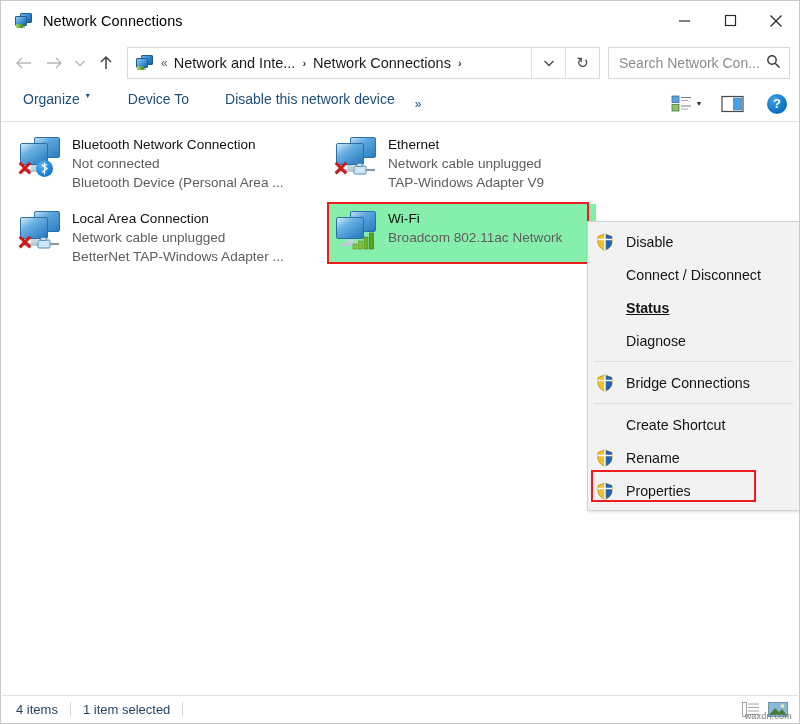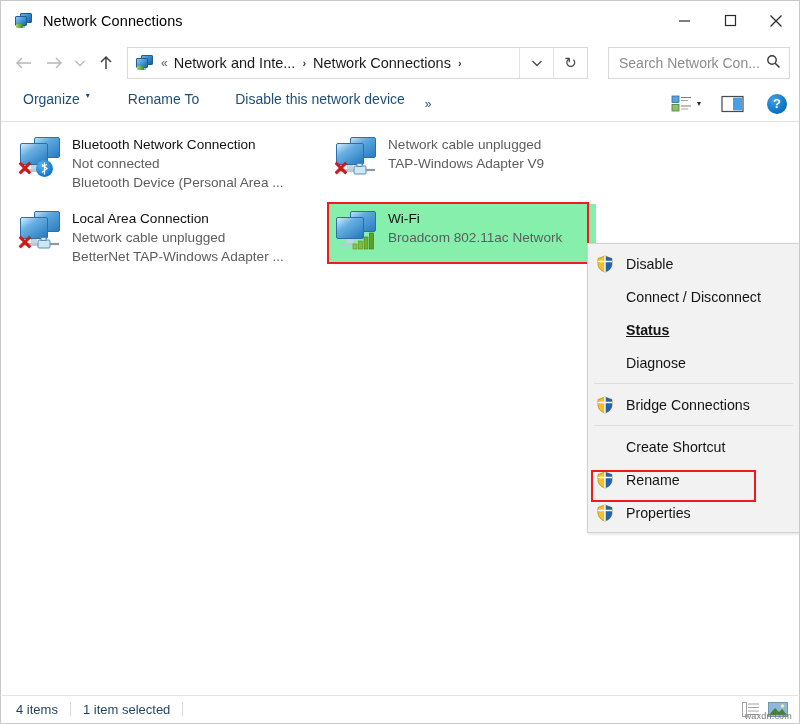--- a/index.html
+++ b/index.html
@@ -83,21 +83,21 @@
   #crumb-spacer { flex: 1; }
   #crumb-dropdown {
     width: 34px; height: 30px; display:flex; align-items:center; justify-content:center;
     border-left: 1px solid #e2e2e2; color:#4a4a4a;
   }
   #crumb-refresh {
     width: 34px; height: 30px; display:flex; align-items:center; justify-content:center;
     border-left: 1px solid #e2e2e2; color:#4a4a4a; font-size: 15px;
   }
   #searchbox {
-    width: 182px; height: 32px; margin-left: 20px; margin-right: 9px;
+    width: 182px; height: 32px; margin-left: 8px; margin-right: 9px;
     border: 1px solid #d9d9d9; background:#fff;
     display:flex; align-items:center; padding: 0 8px 0 10px; flex:none;
   }
   #search-placeholder { flex:1; font-size: 14px; color:#8c8c8c; white-space: nowrap; overflow:hidden; }
   #search-icon { color:#3a3a3a; font-size: 14px; }
 
   
   #toolbar {
     position: absolute; left:0; top: 85px; width: 798px; height: 36px;
     background: #ffffff; border-bottom: 1px solid #e3e3e3;
@@ -170,21 +170,21 @@
   .conn-name { font-size: 13.6px; color: #111111; line-height: 19px; white-space: nowrap;}
   .conn-sub  { font-size: 13.6px; color: #5d5d5d; line-height: 19px; white-space: nowrap;}
 
   #redbox-wifi {
     position: absolute; left: 326px; top: 201px; width: 262px; height: 62px;
     border: 2px solid #ee1c1c; z-index: 5; pointer-events:none;
   }
 
   
   #ctxmenu {
-    position: absolute; left: 586px; top: 242px; width: 213px;
+    position: absolute; left: 586px; top: 220px; width: 213px;
     background: #f2f2f2; border: 1px solid #d2d2d2;
     padding: 3px 0 3px 0;
     box-shadow: 1px 1px 3px rgba(0,0,0,0.14);
     z-index: 10;
   }
   .ctx-item {
     height: 33px; display: flex; align-items: center; padding-left: 8px;
     font-size: 14.2px; color: #141414; white-space: nowrap;
   }
   .ctx-item.bold { font-weight: bold; text-decoration: underline; }
@@ -300,21 +300,21 @@
         </svg>
       </span>
     </div>
   </div>
 
   <div id="toolbar">
     <div class="tb-item" id="tb-organize">
       <span>Organize</span>
       <span class="tb-caret">▾</span>
     </div>
-    <div class="tb-item" style="margin-left:18px;">Rename To</div>
+    <div class="tb-item" style="margin-left:18px;">Device To</div>
     <div class="tb-item" style="margin-left:16px;">Disable this network device</div>
     <div id="tb-chevrons">»</div>
 
     <div id="tb-right">
       <span id="tb-viewicon">
         <svg width="22" height="18" viewBox="0 0 22 18">
           <rect x="1" y="1" width="7" height="6.5" fill="#5ba3dd" stroke="#2e6ea4" stroke-width="0.8"></rect>
           <rect x="1" y="9.5" width="7" height="6.5" fill="#8dc06a" stroke="#4c7c36" stroke-width="0.8"></rect>
           <line x1="10" y1="2.5" x2="20" y2="2.5" stroke="#7d7d7d" stroke-width="1"></line>
           <line x1="10" y1="5.5" x2="17" y2="5.5" stroke="#a8a8a8" stroke-width="1"></line>
@@ -364,20 +364,21 @@
         <span class="xmark">✕</span>
         <span class="plug-badge">
           <svg width="26" height="15" viewBox="0 0 26 15" style="display:block">
             <rect x="2" y="4" width="12" height="8" rx="1" fill="#cfe6f7" stroke="#5b8fb4" stroke-width="1"></rect>
             <rect x="5" y="1.5" width="5" height="3" fill="#cfe6f7" stroke="#5b8fb4" stroke-width="1"></rect>
             <path d="M14 8 L23 8" stroke="#8a9aa6" stroke-width="2.2"></path>
           </svg>
         </span>
       </span>
       <span class="conn-text">
+        <div class="conn-name">Ethernet</div>
         <div class="conn-sub">Network cable unplugged</div>
         <div class="conn-sub">TAP-Windows Adapter V9</div>
       </span>
     </div>
 
     <div class="conn-item" style="left:10px; top:82px;">
       <span class="conn-icon mon-pair">
         <span class="m-back"></span>
           <span class="m-front"></span>
         <span class="m-neck"></span>

